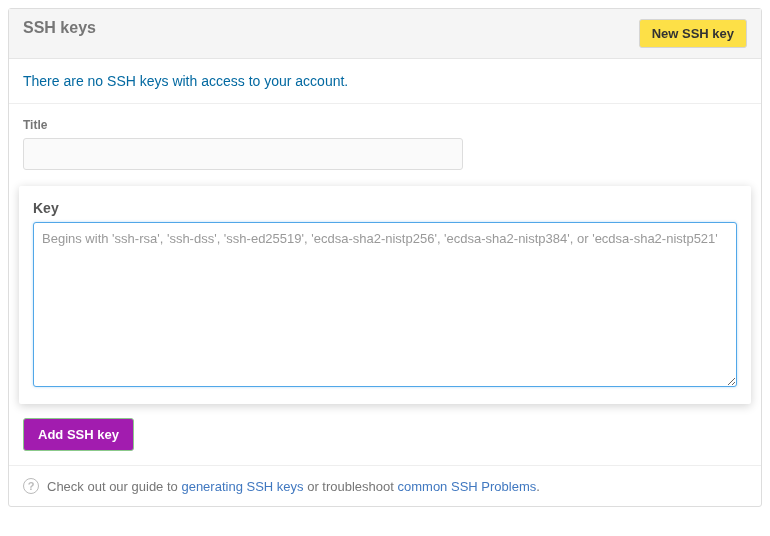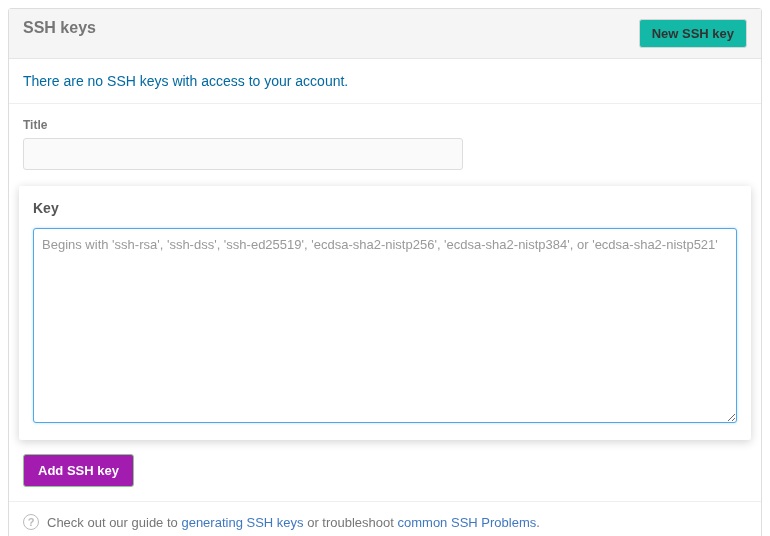--- a/index.html
+++ b/index.html
@@ -26,21 +26,21 @@
       padding: 10px 14px;
       background: #f5f5f5;
       border-bottom: 1px solid #e5e5e5;
     }
     .panel-title {
       font-size: 16px;
       font-weight: 600;
       color: #767676;
     }
     .btn-default {
-      background: #14b8a6;
+      background: #fde047;
       border: 1px solid #d5d5d5;
       border-radius: 3px;
       padding: 6px 12px;
       font-size: 13px;
       font-weight: 600;
       color: #333;
       cursor: pointer;
     }
     .empty-msg {
       padding: 14px;
@@ -72,26 +72,26 @@
       border-radius: 2px;
       padding: 14px;
       margin: 0 -4px 14px -4px;
       box-shadow: 0 2px 10px rgba(0,0,0,0.18);
       position: relative;
     }
     .key-label {
       display: block;
       font-weight: 600;
       color: #555;
-      margin-bottom: 12px;
+      margin-bottom: 6px;
       font-size: 14px;
     }
     .key-textarea {
       width: 100%;
-      height: 195px;
+      height: 165px;
       padding: 8px;
       border: 1px solid #51a7e8;
       border-radius: 3px;
       font-size: 13px;
       font-family: -apple-system, BlinkMacSystemFont, "Segoe UI", Helvetica, Arial, sans-serif;
       resize: both;
       outline: none;
       box-shadow: 0 0 3px rgba(81,167,232,0.4);
     }
     .key-textarea::placeholder {

